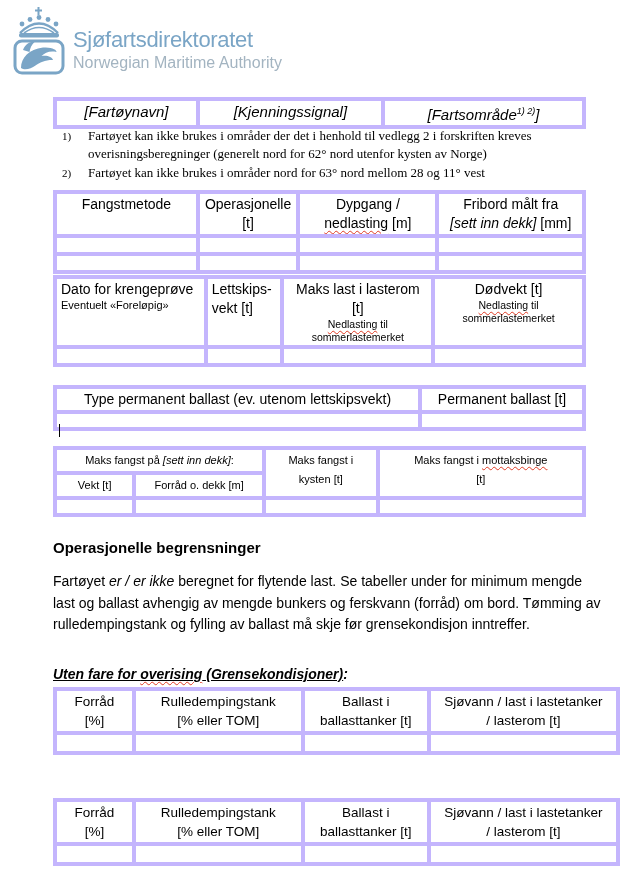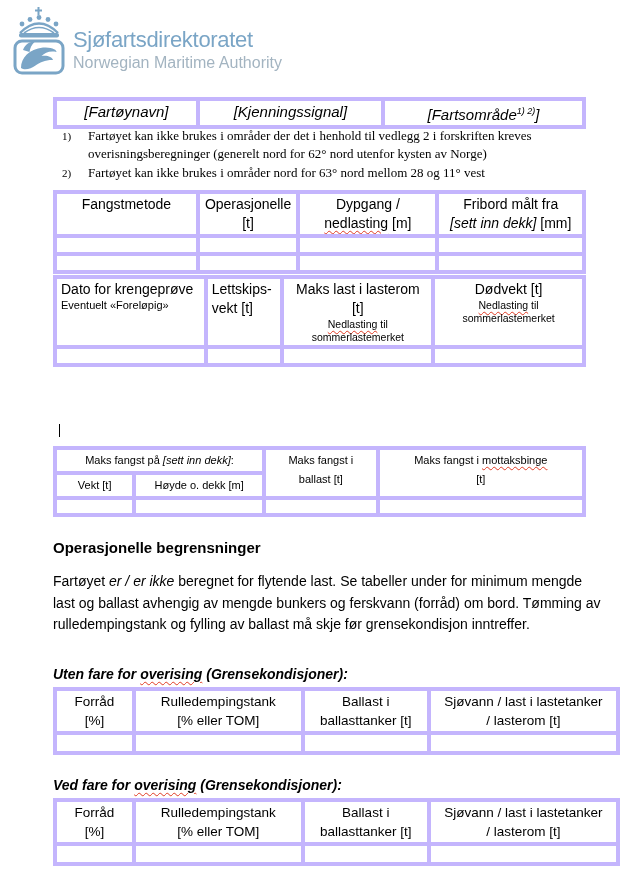--- a/index.html
+++ b/index.html
@@ -28,21 +28,21 @@
   .foot{font-family:"Liberation Serif",serif;font-size:13px;line-height:17.5px;}
   .foot-row{display:flex;}
   .foot-num{width:26px;flex:none;font-size:11px;padding-top:1px;}
   .foot-text{flex:1;}
 
   
   .op-head{font-size:15px;font-weight:700;}
   .op-para{font-size:14px;line-height:21.5px;}
 
   .limit-head{font-size:14px;font-weight:700;font-style:italic;}
-  .limit-head .ul{}
+  .limit-head .ul{text-decoration:underline;}
   table.limit td{font-size:13.5px;}
   table.mc td{font-size:11px;}
 
   .tick{position:absolute;width:1px;height:13px;background:#000;}
 </style>
 </head>
 <body>
 
 <div class="page">
 
@@ -146,39 +146,57 @@
       <tr style="height:18px;">
         <td></td>
             <td></td>
             <td></td>
             <td></td>
       </tr>
     </tbody>
       </table>
   </div>
 
+  <div class="abs" style="left:53px;top:385px;width:533px;">
+    <table class="tbl">
+      <colgroup>
+          <col style="width:69%">
+          <col style="width:31%">
+        </colgroup>
+      <tbody>
+          <tr style="height:21px;">
+        <td class="c"><span>Type permanent ballast (ev. utenom lettskipsvekt)</span></td>
+        <td class="c"><span>Permanent ballast [t]</span></td>
+      </tr>
+      <tr style="height:17px;">
+        <td></td>
+            <td></td>
+      </tr>
+    </tbody>
+      </table>
+  </div>
   <div class="tick" style="left:59px;top:424px;"></div>
 
   <div class="abs" style="left:53px;top:446px;width:533px;">
     <table class="tbl mc">
       <colgroup>
           <col style="width:15%">
           <col style="width:24.5%">
           <col style="width:21.5%">
           <col style="width:39%">
         </colgroup>
       <tbody>
           <tr style="height:25px;">
         <td class="c mid" colspan="2"><span>Maks fangst på </span><span class="it">[sett inn dekk]</span><span>:</span></td>
-        <td class="c mid" rowspan="2"><span>Maks fangst i</span><br><span>ballast [t]</span></td>
+        <td class="c mid" rowspan="2"><span>Maks fangst i</span><br><span>kysten [t]</span></td>
         <td class="c mid" rowspan="2"><span>Maks fangst i </span><span class="sq">mottaksbinge</span><br><span>[t]</span></td>
       </tr>
       <tr style="height:25px;">
         <td class="c mid"><span>Vekt [t]</span></td>
-        <td class="c mid"><span>Høyde o. dekk [m]</span></td>
+        <td class="c mid"><span>Forråd o. dekk [m]</span></td>
       </tr>
       <tr style="height:17px;">
         <td></td>
             <td></td>
             <td></td>
             <td></td>
       </tr>
     </tbody>
       </table>
   </div>
@@ -209,23 +227,20 @@
       <tr style="height:20px;">
         <td></td>
             <td></td>
             <td></td>
             <td></td>
       </tr>
     </tbody>
       </table>
   </div>
 
-  <div class="abs limit-head" style="left:53px;top:777px;">
-    <span class="ul"><span>Ved fare for </span><span class="sq">overising</span><span> (Grensekondisjoner)</span></span><span>:</span>
-  </div>
   <div class="abs" style="left:53px;top:798px;width:567px;">
     <table class="tbl limit">
       <colgroup>
           <col style="width:14%">
           <col style="width:30%">
           <col style="width:22.4%">
           <col style="width:33.6%">
         </colgroup>
       <tbody>
           <tr style="height:40px;">

